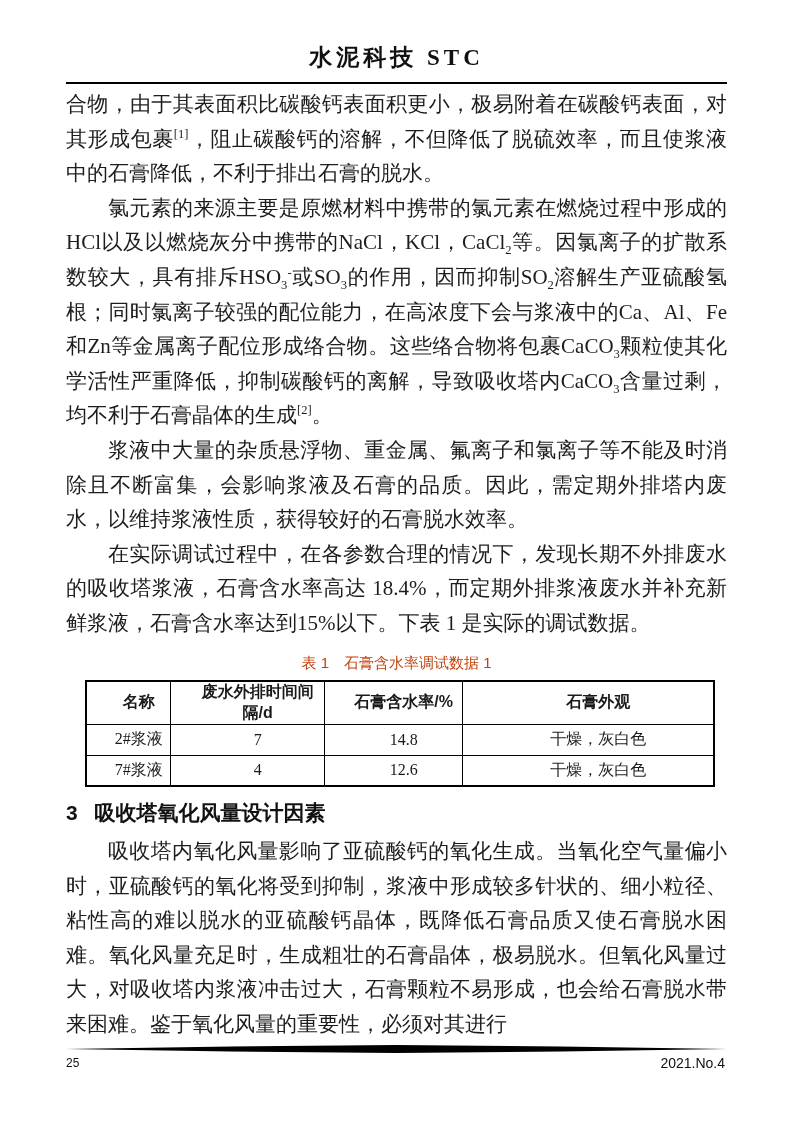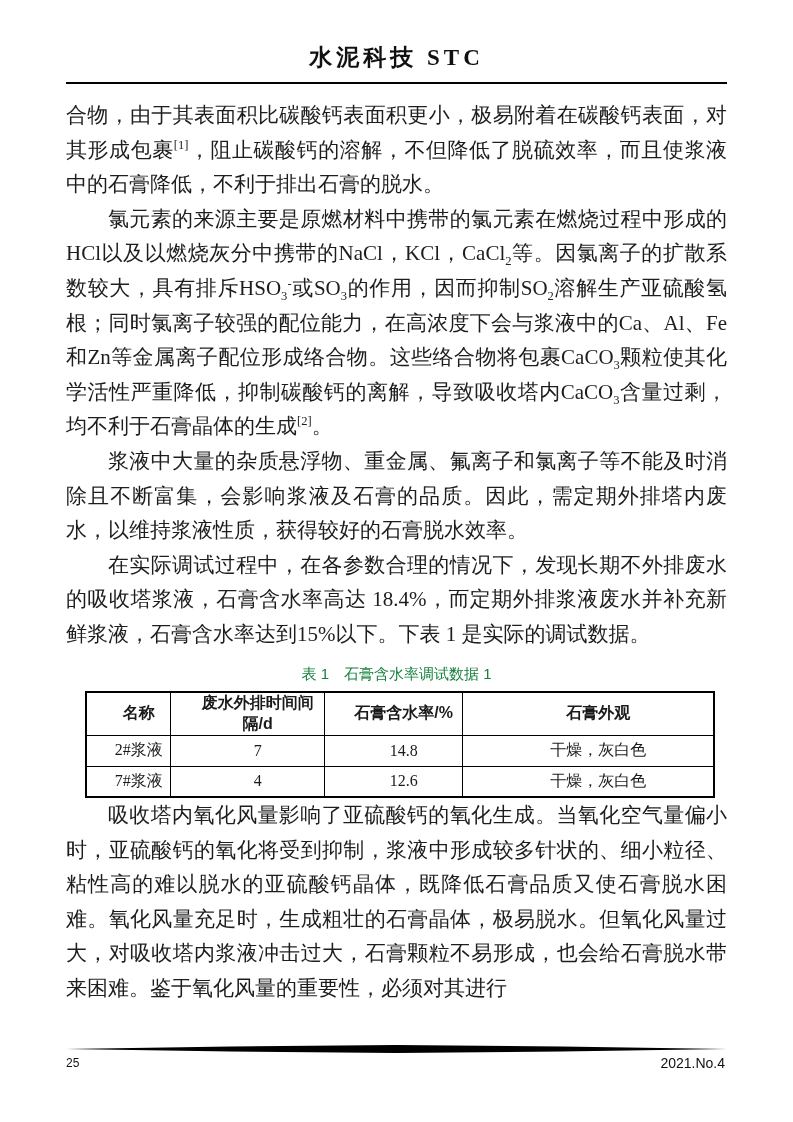--- a/index.html
+++ b/index.html
@@ -26,39 +26,39 @@
     color: #111;
     font-family: "Liberation Serif", "DejaVu Serif", serif;
   }
   .header-rule {
     margin-top: 9px;
     border-top: 2px solid #000;
     height: 0;
   }
 
   
-  .article { margin-top: 14px; }
+  .article { margin-top: 3px; }
   .body-par {
     font-size: 21px;
     line-height: 34.6px;
     text-align: justify;
     word-break: break-all;
     color: #1d1d1d;
   }
   .body-par.indent { text-indent: 2em; }
   .body-par sup { font-size: 0.6em; vertical-align: super; line-height: 0; }
   .body-par sub { font-size: 0.6em; vertical-align: sub; line-height: 0; }
 
   
   .table-caption {
     margin: 13px 0 7px;
     text-align: center;
     font-size: 15px;
     font-family: "Liberation Sans", "DejaVu Sans", sans-serif;
-    color: #15803d;
+    color: #c2410c;
   }
   table.data-table {
     border-collapse: collapse;
     margin-left: 19px;
     width: 630px;
     table-layout: fixed;
     border: 2px solid #000;
   }
   table.data-table th, table.data-table td {
     border: 1px solid #000;
@@ -162,20 +162,23 @@
           </tr>
           <tr>
             <td>7#浆液</td>
             <td>4</td>
             <td>12.6</td>
             <td>干燥，灰白色</td>
           </tr>
         </tbody>
       </table>
 
+      <h2 class="section-heading">
+        <span class="sec-num">3</span><span class="sec-title">吸收塔氧化风量设计因素</span>
+      </h2>
 
       <p class="body-par indent">吸收塔内氧化风量影响了亚硫酸钙的氧化生成。当氧化空气量偏小时，亚硫酸钙的氧化将受到抑制，浆液中形成较多针状的、细小粒径、粘性高的难以脱水的亚硫酸钙晶体，既降低石膏品质又使石膏脱水困难。氧化风量充足时，生成粗壮的石膏晶体，极易脱水。但氧化风量过大，对吸收塔内浆液冲击过大，石膏颗粒不易形成，也会给石膏脱水带来困难。鉴于氧化风量的重要性，必须对其进行</p>
 
     </main>
   </div>
 
   <footer class="page-footer">
     <svg class="footer-rule-svg" viewBox="0 0 661 10" preserveAspectRatio="none">
       <polygon points="0,5 165,2.5 330,1 495,2.5 661,5 495,7.5 330,9 165,7.5" fill="#000"></polygon>
     </svg>

